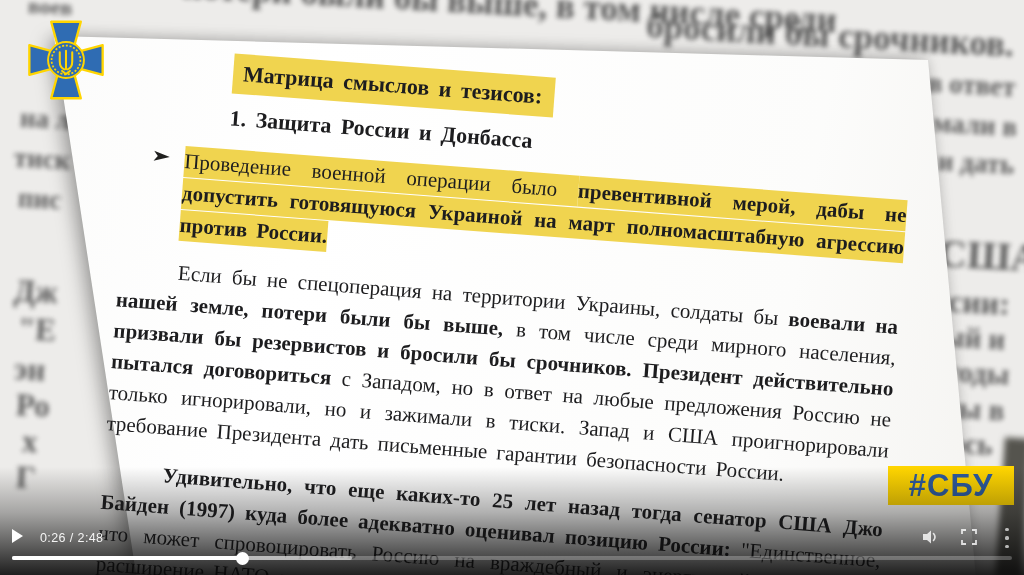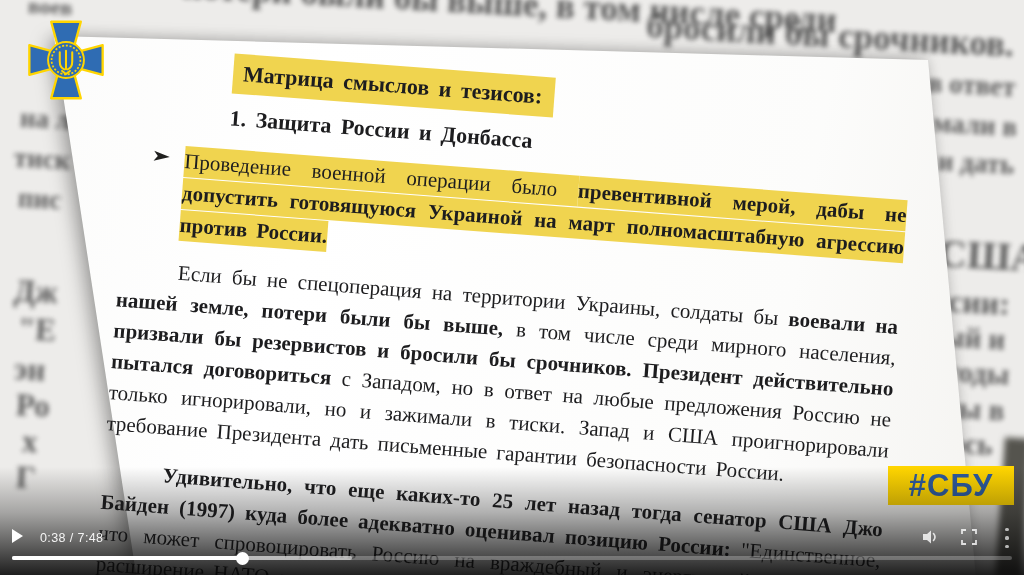--- a/index.html
+++ b/index.html
@@ -166,21 +166,21 @@
     </svg>
   </div>
 
   <div class="badge">#СБУ</div>
 
   <div class="grad"></div>
   <div class="controls">
     <div class="play">
       <span class="tri"></span>
     </div>
-    <div class="time">0:38 / 7:48</div>
+    <div class="time">0:26 / 2:48</div>
 
     <svg class="ctl-ic vol" width="17" height="16" viewBox="0 0 17 16">
       <polygon points="1,5 5,5 9,1.5 9,14.5 5,11 1,11" fill="#fff"></polygon>
       <path d="M11.5 4.5 q3 3.5 0 7" stroke="#fff" stroke-width="1.6" fill="none" stroke-linecap="round"></path>
     </svg>
 
     <svg class="ctl-ic fs" width="16" height="16" viewBox="0 0 16 16">
       <g stroke="#fff" stroke-width="1.8" fill="none">
         <path d="M1 5 V1 H5"></path>
           <path d="M11 1 H15 V5"></path>

